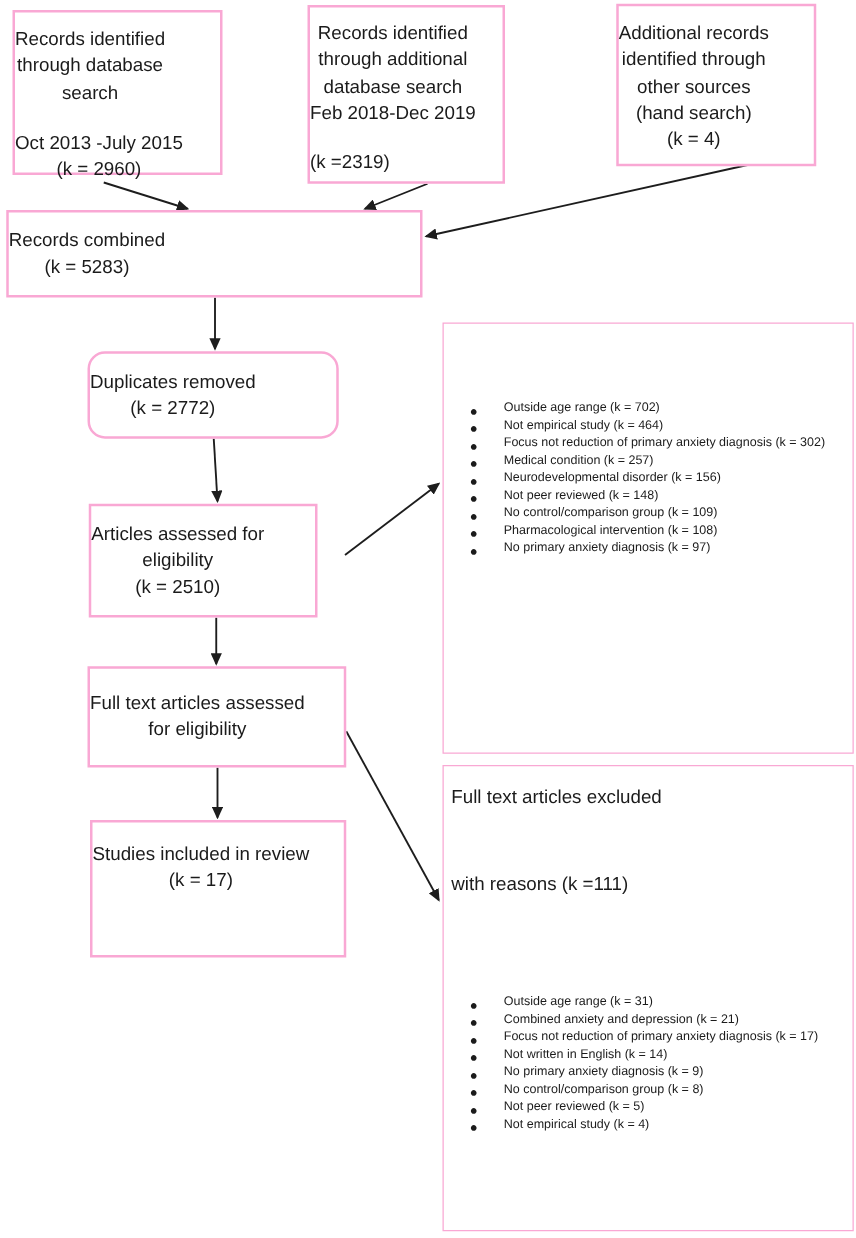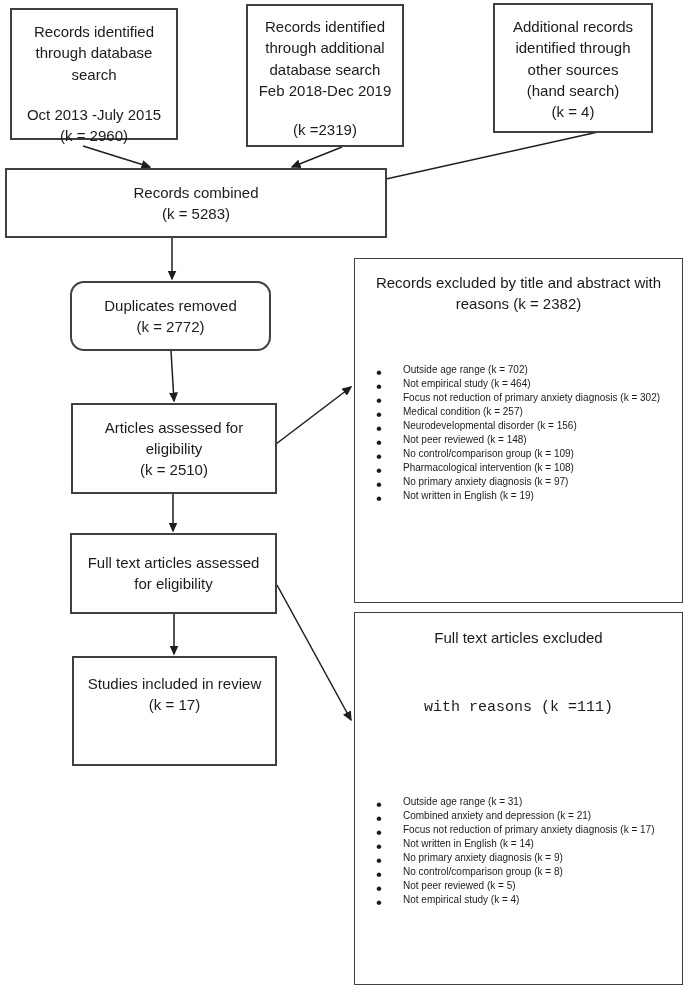--- a/index.html
+++ b/index.html
@@ -9,50 +9,50 @@
     height: 990px;
     background: #ffffff;
     font-family: "Liberation Sans", sans-serif;
     color: #1b1b1b;
     overflow: hidden;
   }
   .box {
     position: absolute;
     box-sizing: border-box;
     background: #ffffff;
-    border: 2px solid #404040;
+    border: 2px solid #f9a8d4;
     display: flex;
     flex-direction: column;
-    align-items: center;
+    align-items: flex-start;
     text-align: center;
     font-size: 15px;
     line-height: 1.42;
   }
   .box p { margin: 0; white-space: pre-line; }
   .v-center { justify-content: center; }
   .thin { border-width: 1.5px; }
 
   
   #box-db1   { left: 10px;  top: 8px;  width: 168px; height: 132px; padding-top: 11px; }
   #box-db1 .detail { margin-top: 19px; }
   #box-db2   { left: 246px; top: 4px;  width: 158px; height: 143px; padding-top: 10px; }
   #box-db2 .detail { margin-top: 18px; }
   #box-other { left: 493px; top: 3px;  width: 160px; height: 130px; padding-top: 11px; }
 
   
-  #box-combined   { left: 5px;  top: 168px; width: 382px; height: 70px; }
+  #box-combined   { left: 5px;  top: 168px; width: 333px; height: 70px; }
   #box-duplicates { left: 70px; top: 281px; width: 201px; height: 70px; border-radius: 14px; }
-  #box-assessed   { left: 71px; top: 403px; width: 206px; height: 91px; }
+  #box-assessed   { left: 71px; top: 403px; width: 183px; height: 91px; }
   #box-fulltext   { left: 70px; top: 533px; width: 207px; height: 81px; padding-top: 17px; }
   #box-included   { left: 72px; top: 656px; width: 205px; height: 110px; padding-top: 15px; }
 
   
   #box-excl1 { left: 354px; top: 258px; width: 329px; height: 345px; padding: 13px 6px 0 6px; }
   #box-excl2 { left: 354px; top: 612px; width: 329px; height: 373px; padding: 14px 6px 0 6px; gap: 32px; }
-  #box-excl2 .title2 { margin-top: 17px; font-family: Liberation Mono, monospace; }
+  #box-excl2 .title2 { margin-top: 17px; }
 
   ul.reasons {
     margin: 0;
     padding: 0;
     list-style: none;
     align-self: stretch;
     text-align: left;
   }
   #box-excl1 ul.reasons { margin-top: 48px; }
   #box-excl2 ul.reasons { margin-top: 44px; }
@@ -146,33 +146,30 @@
     <p>Full text articles assessed
 for eligibility</p>
   </div>
 
   <div class="box" id="box-included">
     <p>Studies included in review
 (k = 17)</p>
   </div>
 
   <div class="box thin" id="box-excl1">
-    <p>Records excluded by title and abstract with
-reasons (k = 2382)</p>
     <ul class="reasons">
         <li>Outside age range (k = 702)</li>
         <li>Not empirical study (k = 464)</li>
         <li>Focus not reduction of primary anxiety diagnosis (k = 302)</li>
         <li>Medical condition (k = 257)</li>
         <li>Neurodevelopmental disorder (k = 156)</li>
         <li>Not peer reviewed (k = 148)</li>
         <li>No control/comparison group (k = 109)</li>
         <li>Pharmacological intervention (k = 108)</li>
         <li>No primary anxiety diagnosis (k = 97)</li>
-        <li>Not written in English (k = 19)</li>
       </ul>
   </div>
 
   <div class="box thin" id="box-excl2">
     <p>Full text articles excluded</p>
     <p class="title2">with reasons (k =111)</p>
     <ul class="reasons">
         <li>Outside age range (k = 31)</li>
         <li>Combined anxiety and depression (k = 21)</li>
         <li>Focus not reduction of primary anxiety diagnosis (k = 17)</li>

